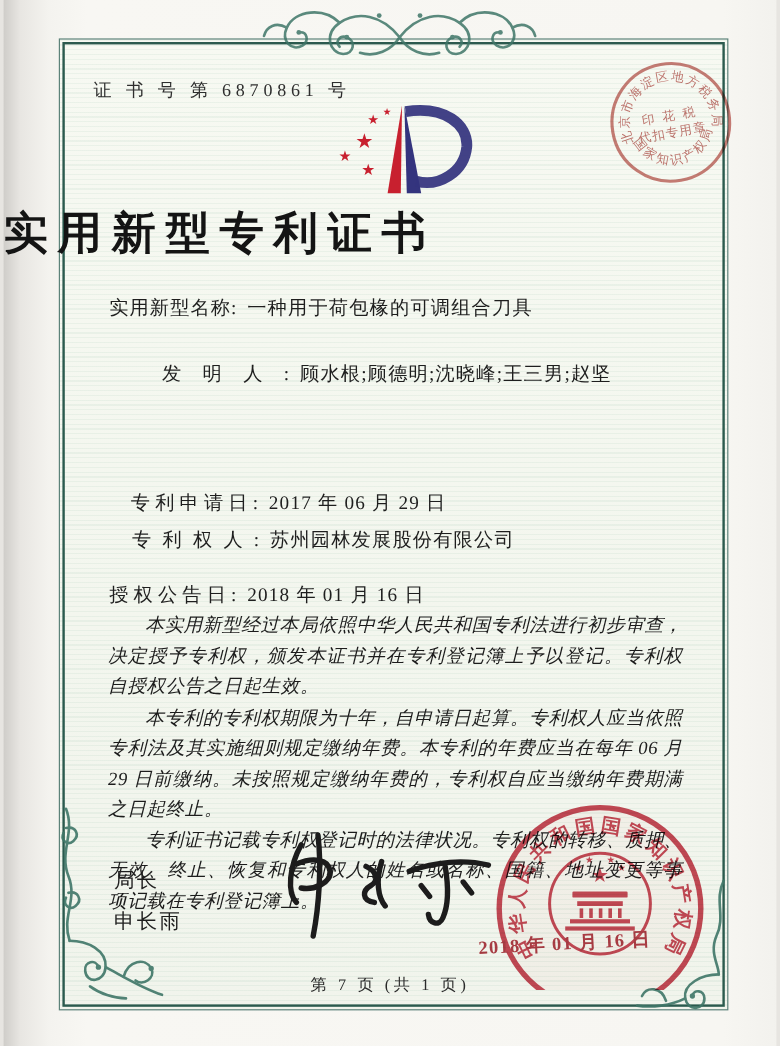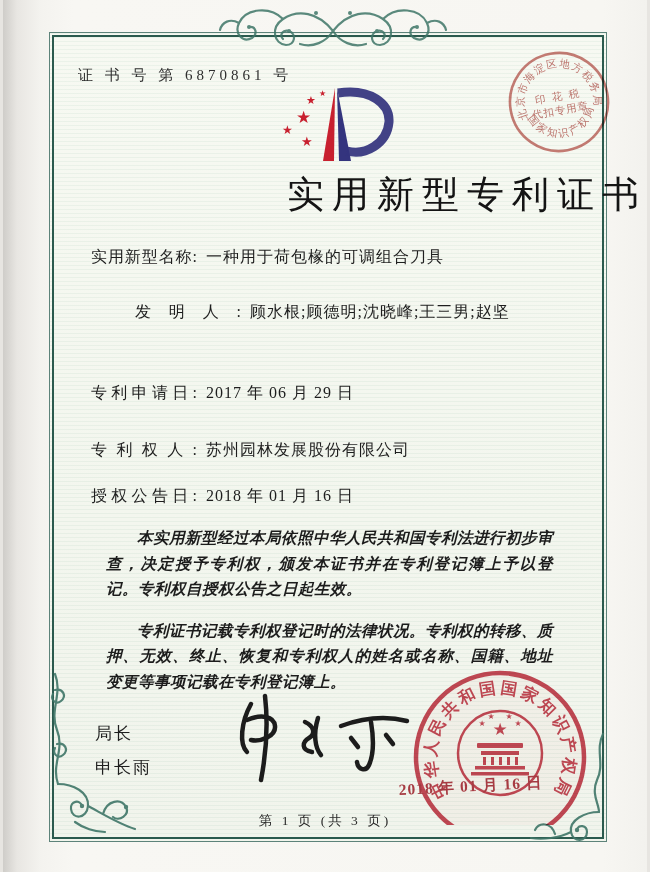--- a/index.html
+++ b/index.html
@@ -7,28 +7,28 @@
     background:linear-gradient(90deg,#cfcdc9 0px,#e8e6e2 14px,#f4f3ef 38px,#f8f7f3 70px,#f7f6f2 600px,#f2f1ed 650px);
     font-family:"Liberation Serif","DejaVu Serif",serif;color:#1e1e1e;}
   .frame{position:absolute;left:46px;top:32px;width:556px;height:808px;
     border:1px solid #5d837a;
     background:
       repeating-linear-gradient(180deg, rgba(125,178,152,0.10) 0px, rgba(125,178,152,0.10) 1px, rgba(255,255,255,0) 1px, rgba(255,255,255,0) 4px),
       linear-gradient(180deg,#f7f9f2 0%,#f3f6ee 60%,#f1f4ec 100%);}
   .frame::before{content:"";position:absolute;inset:2px;border:2.5px solid #2b5a4e;pointer-events:none;}
   .abs{position:absolute;}
   .cert-no{left:75px;top:66px;font-size:15px;letter-spacing:4px;color:#2e2e2e;}
-  .title{left:0;top:170px;width:100%;text-align:right;font-size:37px;font-weight:normal;letter-spacing:8px;color:#141414;}
+  .title{left:0;top:170px;width:100%;text-align:left;font-size:37px;font-weight:bold;letter-spacing:8px;color:#141414;}
   .star{position:absolute;color:#c8202f;line-height:1;}
   .field{position:absolute;left:88px;width:480px;font-size:16px;white-space:nowrap;}
   .field .lab{display:inline-block;width:106px;text-align:justify;text-align-last:justify;vertical-align:top;}
   .field .val{margin-left:9px;letter-spacing:1px;}
   .paras{position:absolute;left:87px;top:509px;width:479px;font-size:15.5px;line-height:25.5px;
     text-align:justify;color:#1c1c1c;font-style:italic;letter-spacing:0.5px;}
-  .paras p{margin:16px;text-indent:2em;font-weight:bold;}
+  .paras p{margin:0;text-indent:2em;}
   .sig-role{left:92px;top:722px;font-size:17px;letter-spacing:2px;}
   .sig-name{left:92px;top:756px;font-size:17px;letter-spacing:2px;}
   .footer{left:0;top:812px;width:100%;text-align:center;font-size:13.5px;letter-spacing:3px;color:#2a2a2a;}
   .seal{mix-blend-mode:multiply;opacity:.95;}
   svg text{font-family:"Liberation Serif","DejaVu Serif",serif;}
 </style>
 </head>
 <body>
 
 <div class="page">
@@ -109,32 +109,33 @@
   </svg>
 
   <div class="abs title">实用新型专利证书</div>
 
   <div class="field" style="top:247px;">
     <span class="lab">实用新型名称:</span><span class="val">一种用于荷包椽的可调组合刀具</span>
   </div>
   <div class="field" style="top:302px;margin-left:44px;">
     <span class="lab">发明人:</span><span class="val">顾水根;顾德明;沈晓峰;王三男;赵坚</span>
   </div>
-  <div class="field" style="top:383px;">
+  <div class="field" style="top:409px;margin-left:18px;">
     <span class="lab">专利申请日:</span><span class="val">2017 年 06 月 29 日</span>
   </div>
-  <div class="field" style="top:440px;">
+  <div class="field" style="top:440px;margin-left:19px;">
     <span class="lab">专利权人:</span><span class="val">苏州园林发展股份有限公司</span>
   </div>
   <div class="field" style="top:486px;">
     <span class="lab">授权公告日:</span><span class="val">2018 年 01 月 16 日</span>
   </div>
 
   <div class="paras">
     <p>本实用新型经过本局依照中华人民共和国专利法进行初步审查，决定授予专利权，颁发本证书并在专利登记簿上予以登记。专利权自授权公告之日起生效。</p>
+    <p>本专利的专利权期限为十年，自申请日起算。专利权人应当依照专利法及其实施细则规定缴纳年费。本专利的年费应当在每年 06 月 29 日前缴纳。未按照规定缴纳年费的，专利权自应当缴纳年费期满之日起终止。</p>
     <p>专利证书记载专利权登记时的法律状况。专利权的转移、质押、无效、终止、恢复和专利权人的姓名或名称、国籍、地址变更等事项记载在专利登记簿上。</p>
   </div>
 
   <div class="abs sig-role">局长</div>
   <div class="abs sig-name">申长雨</div>
 
   <svg class="abs" style="left:218px;top:692px;" width="200" height="95" viewBox="0 0 200 95">
     <g stroke="#1c1c1c" stroke-width="4.5" fill="none" stroke-linecap="round" stroke-linejoin="round">
       <path d="M30,12 C 20,30 18,52 26,60"></path>
       <path d="M26,28 C 40,22 53,24 54,34 C 55,44 40,50 30,48"></path>
@@ -171,15 +172,15 @@
         <rect x="106" y="92" width="3" height="8"></rect>
         <rect x="114" y="92" width="3" height="8"></rect>
         <rect x="122" y="92" width="3" height="8"></rect>
         <rect x="82" y="101" width="50" height="3.5"></rect>
         <rect x="78" y="107" width="58" height="3.5"></rect>
       </g>
       <text x="6" y="130" transform="rotate(-3 6 130)" font-size="15.5" font-weight="bold" fill="#a8222e" letter-spacing="1">2018 年 01 月 16 日</text>
     </g>
   </svg>
 
-  <div class="abs footer">第 1 页 (共 3 页)</div>
+  <div class="abs footer">第 7 页 (共 1 页)</div>
 
 </div>
 
 </body></html>

